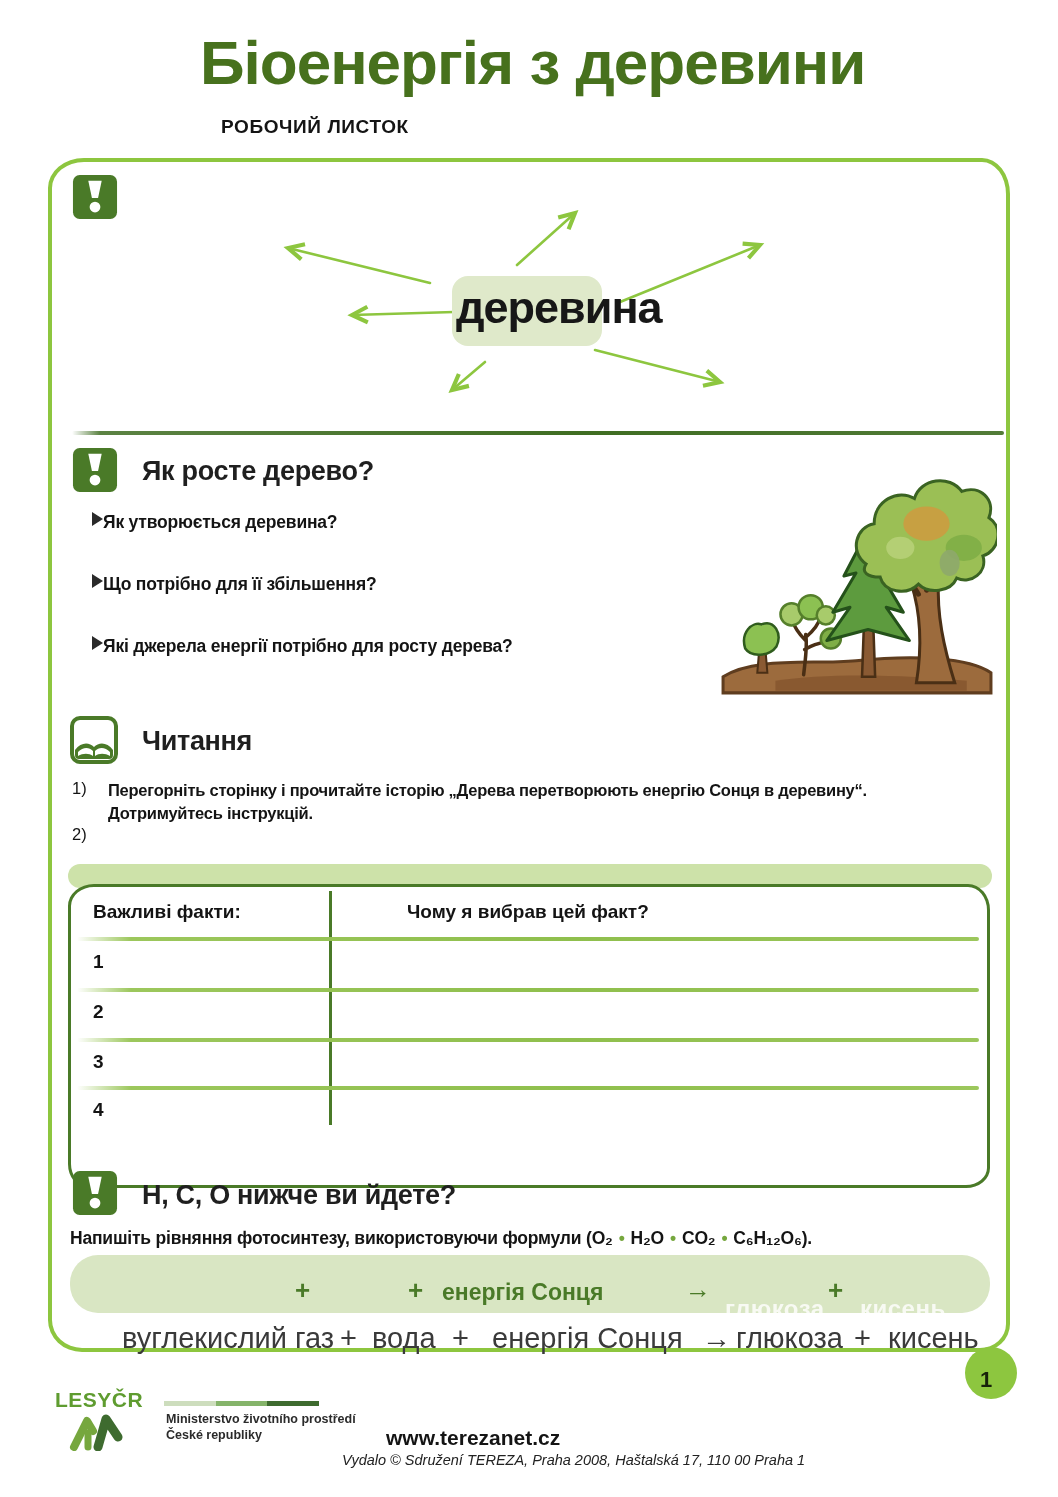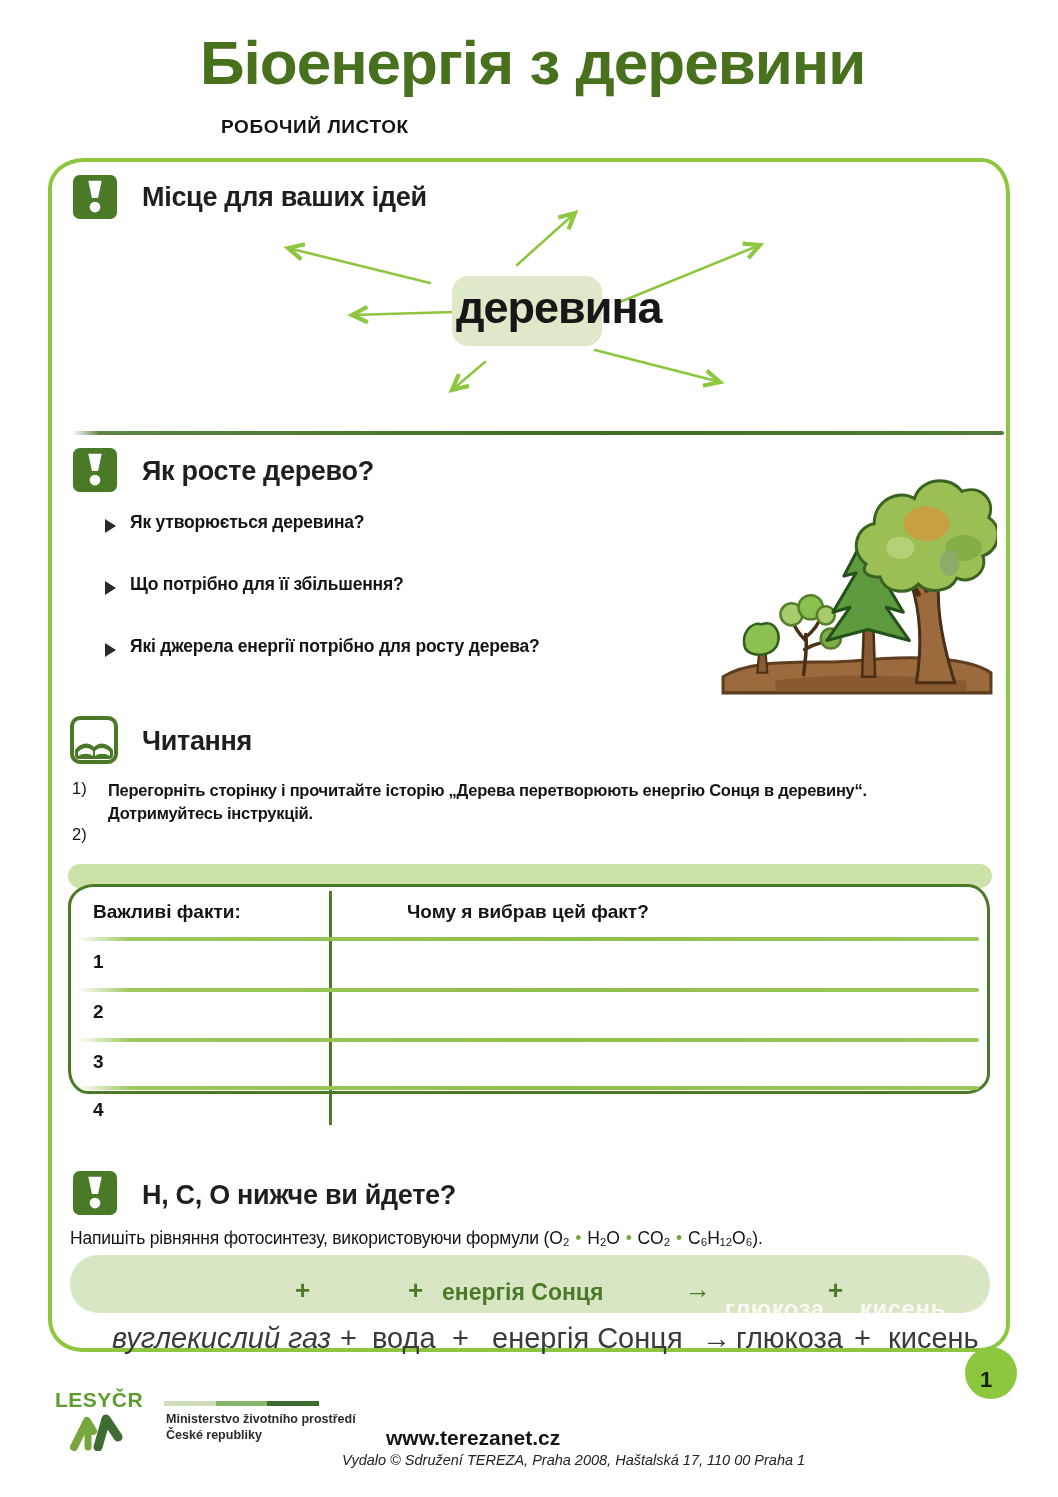--- a/index.html
+++ b/index.html
@@ -41,55 +41,55 @@
   .mindmap-arrows { position:absolute; left:258px; top:200px; width:520px; height:200px; }
   .center-box {
     position:absolute; left:452px; top:276px; width:150px; height:70px;
     background:#dfe9ca; border-radius:16px;
   }
   .center-word {
     position:absolute; left:456px; top:282px; font-size:45px; font-weight:700;
     color:#171717; white-space:nowrap; letter-spacing:-1px;
   }
   
-  .question { position:absolute; left:105px; display:flex; align-items:flex-end; gap:14px; }
+  .question { position:absolute; left:92px; display:flex; align-items:flex-start; }
   .tri {
     width:0; height:0; flex:0 0 auto;
     border-left:11px solid #2a2a2a; border-top:7px solid transparent; border-bottom:7px solid transparent;
   }
   .question .q-text { font-size:17.5px; font-weight:700; letter-spacing:-.2px; color:#141414; white-space:nowrap; }
   .tree-illustration { position:absolute; left:715px; top:443px; width:282px; height:252px; }
   .tree-illustration svg { width:100%; height:100%; display:block; }
   
   .step { position:absolute; left:72px; width:890px; display:flex; gap:14px; }
   .step .s-num { font-size:16.5px; font-weight:400; width:22px; flex:0 0 auto; color:#141414; }
   .step .s-text {
     font-size:16.5px; font-weight:700; letter-spacing:-.25px; line-height:23px;
     white-space:pre-line; color:#141414;
   }
   
   .band {
     position:absolute; left:68px; top:864px; width:924px; height:24px;
     background:#cde2a9; border-radius:12px;
   }
   .facts-table {
-    position:absolute; left:68px; top:884px; width:922px; height:210px;
+    position:absolute; left:68px; top:884px; width:922px; height:304px;
     border:3.5px solid #4a7a28; background:#ffffff;
     border-radius:26px 22px 24px 20px / 22px 26px 20px 24px;
   }
   .facts-vline { position:absolute; left:258px; top:4px; width:2.5px; height:234px; background:#4a7a28; }
   .facts-h { position:absolute; font-size:19px; font-weight:700; color:#141414; }
   .row-sep {
     position:absolute; left:6px; width:902px; height:3.5px; border-radius:3px;
     background:linear-gradient(90deg, rgba(156,199,92,0) 0%, #9cc75c 6%, #8fbf4d 55%, #9cc75c 100%);
   }
   .row-num { position:absolute; left:22px; font-size:19px; font-weight:700; color:#141414; }
   
   .eq-instr {
-    position:absolute; left:70px; top:1228px; font-size:17.5px; font-weight:400;
+    position:absolute; left:70px; top:1228px; font-size:17.5px; font-weight:700;
     letter-spacing:-.2px; color:#141414; white-space:nowrap;
   }
   .eq-instr .dot { color:#76a73e; margin:0 6px; }
   .eq-bar {
     position:absolute; left:70px; top:1255px; width:920px; height:58px;
     background:#d9e6c3; border-radius:28px; overflow:hidden;
   }
   .bar-token { position:absolute; font-weight:700; color:#4a7a28; }
   .bar-plus { font-size:26px; top:20px; }
   .bar-energy { font-size:23px; top:24px; }
@@ -128,21 +128,20 @@
 
   <div class="main-box"></div>
 
   <div class="sec-icon" style="left:72px; top:174px;">
     <svg viewBox="0 0 48 48">
         <rect x="1" y="1" width="46" height="46" rx="7" fill="#4a7a28"></rect>
         <path d="M17 7 L31 7 L27.2 25 L20.8 25 Z" fill="#ffffff"></path>
         <circle cx="24" cy="34.5" r="5.6" fill="#ffffff"></circle>
       </svg>
   </div>
-  <div class="sec-heading" style="left:142px; top:182px;">Місце для ваших ідей</div>
 
   <svg class="mindmap-arrows" viewBox="0 0 520 200">
     <defs>
       <marker id="ah" markerWidth="10" markerHeight="10" refX="7" refY="4" orient="auto">
         <path d="M1 1 L7 4 L1 7" fill="none" stroke="#8dc63f" stroke-width="1.6"></path>
       </marker>
     </defs>
     <g stroke="#8dc63f" stroke-width="2.6" fill="none" stroke-linecap="round">
       <line x1="259" y1="65" x2="317" y2="13" marker-end="url(#ah)"></line>
       <line x1="172" y1="83" x2="30" y2="48" marker-end="url(#ah)"></line>
@@ -257,21 +256,21 @@
   <div class="eq-bar">
     <span class="bar-token bar-plus" style="left:225px;">+</span>
     <span class="bar-token bar-plus" style="left:338px;">+</span>
     <span class="bar-token bar-energy" style="left:372px;">енергія Сонця</span>
     <span class="bar-token bar-arrow" style="left:615px;">→</span>
     <span class="ghost-token" style="left:655px;">глюкоза</span>
     <span class="bar-token bar-plus" style="left:758px;">+</span>
     <span class="ghost-token" style="left:790px;">кисень</span>
   </div>
 
-  <span class="answer-token" style="left:112px;font-style:italic;">вуглекислий газ</span>
+  <span class="answer-token" style="left:122px;">вуглекислий газ</span>
   <span class="answer-token" style="left:340px;">+</span>
   <span class="answer-token" style="left:372px;">вода</span>
   <span class="answer-token" style="left:452px;">+</span>
   <span class="answer-token" style="left:492px;">енергія Сонця</span>
   <span class="answer-token" style="left:702px;">→</span>
   <span class="answer-token" style="left:736px;">глюкоза</span>
   <span class="answer-token" style="left:854px;">+</span>
   <span class="answer-token" style="left:888px;">кисень</span>
 
   <div class="page-circle">

